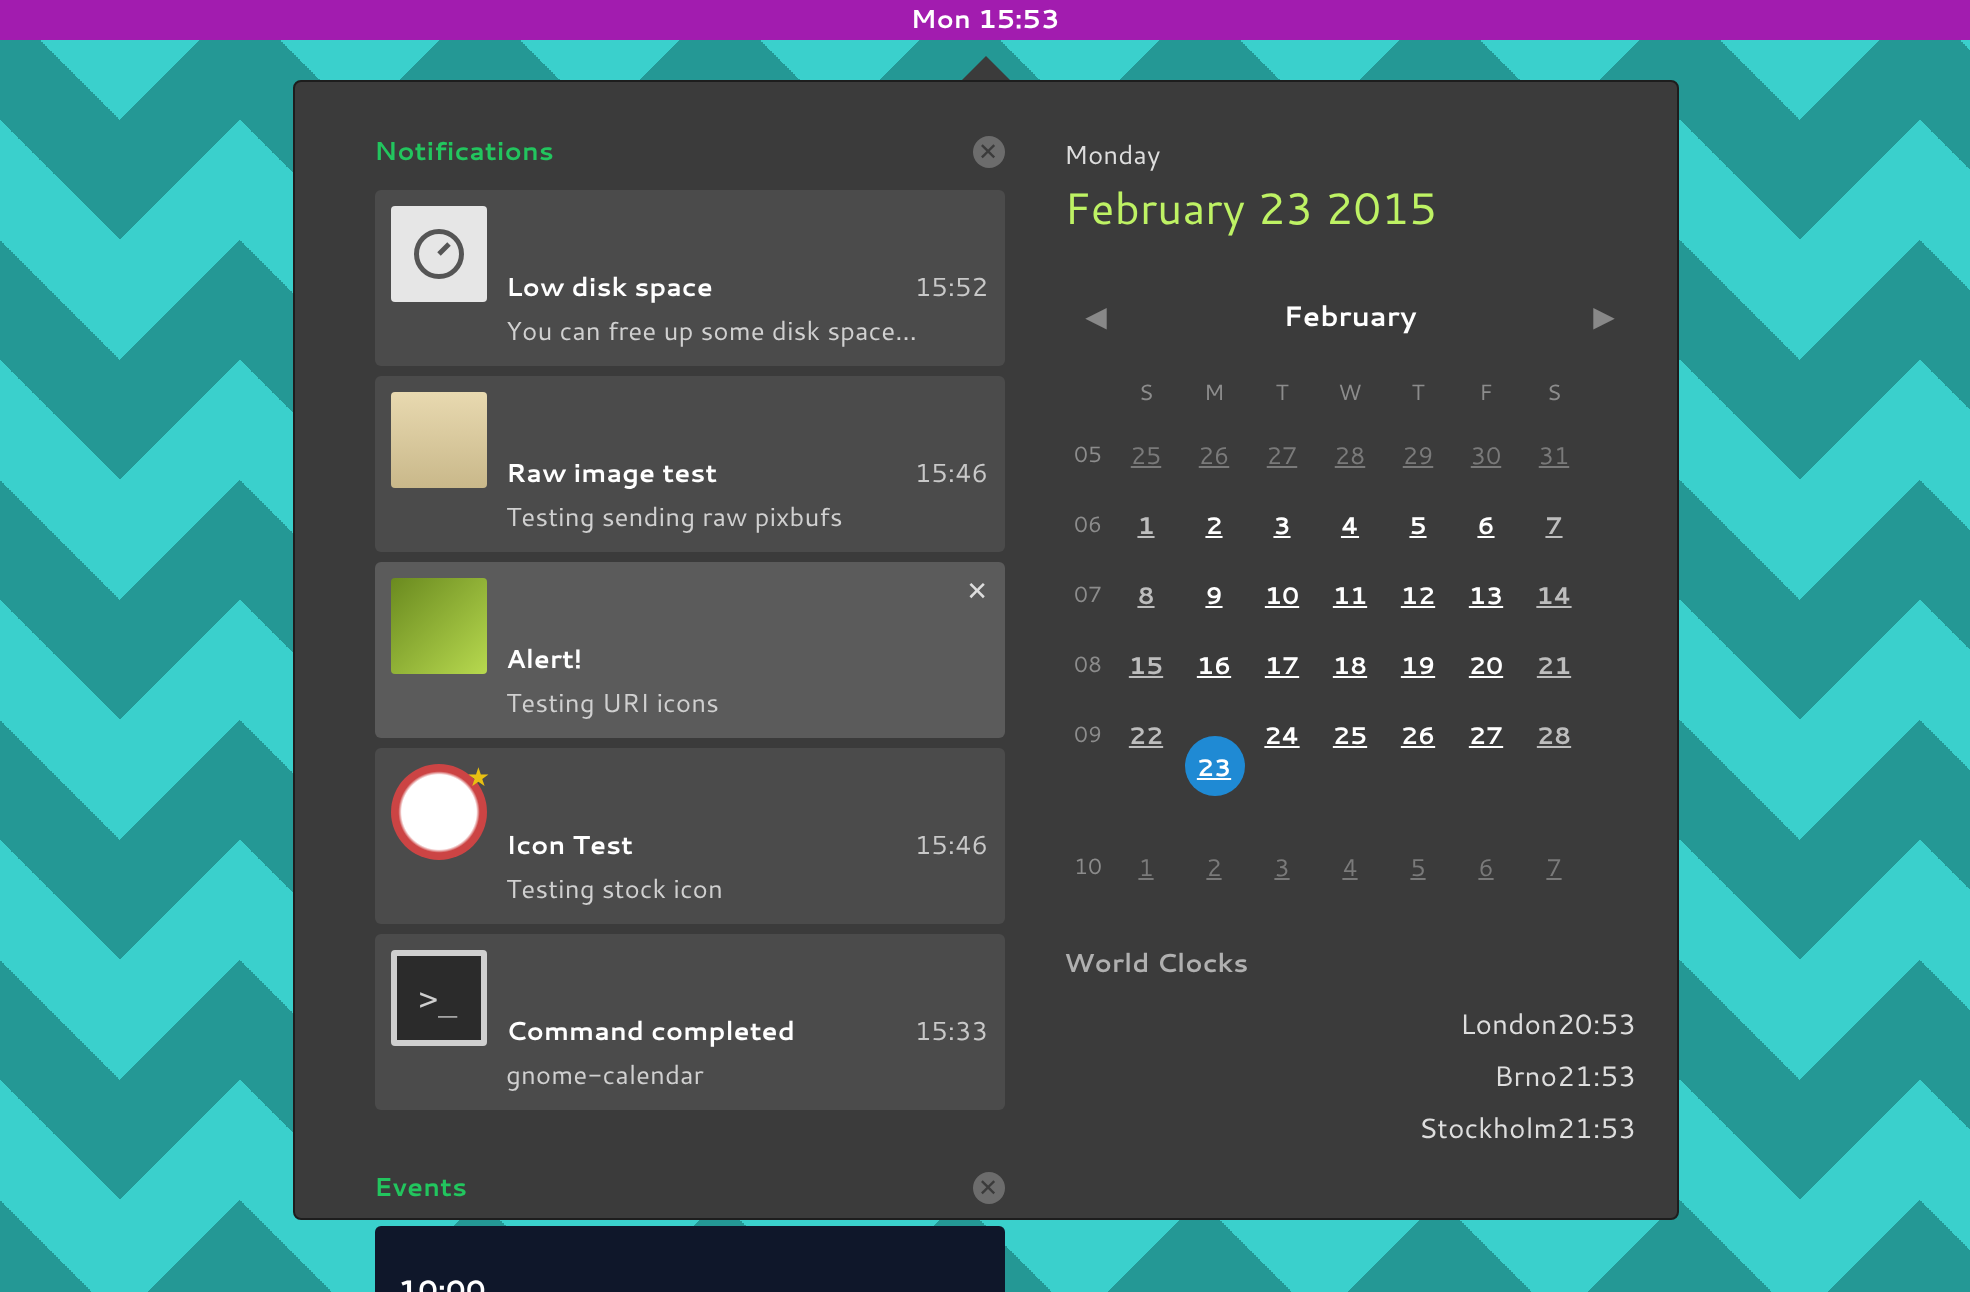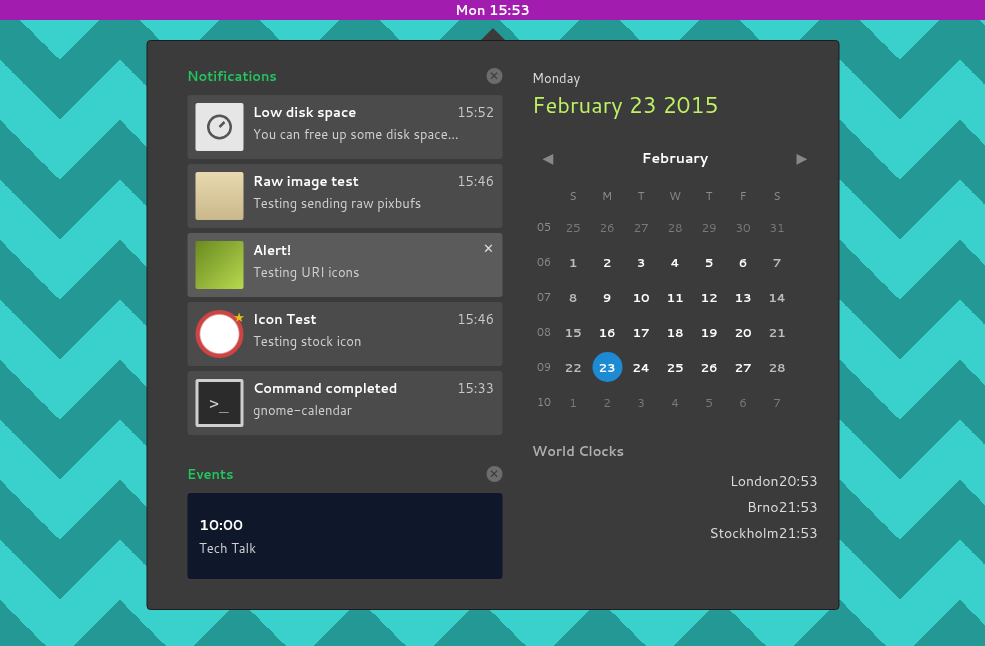--- a/index.html
+++ b/index.html
@@ -107,21 +107,21 @@
     width: 48px; height: 48px;
     border-radius: 2px;
     flex: none;
     display: flex; align-items: center; justify-content: center;
     font-size: 24px;
     background: #d9d9d9;
     color: #555;
   }
   .notif-body { margin-left: 10px; flex: 1; min-width: 0; }
   .notif-head { display: flex; justify-content: space-between; align-items: baseline; }
-  .notif-title { font-weight: bold; font-size: 13px; color: #fff; }
+  .notif-title { font-weight: bold; font-size: 13px; color: #fff; margin-top: 32px; }
   .notif-time { font-size: 13px; color: #c8c8c8; }
   .notif-desc {
     font-size: 13px;
     color: #d0d0d0;
     margin-top: 4px;
     white-space: nowrap;
     overflow: hidden;
     text-overflow: ellipsis;
   }
   .notif-close {
@@ -168,30 +168,31 @@
   }
   .cal-wk { color: #8c8c8c; text-align: center; padding: 9px 0; font-size: 11px; }
   .cal-dow { color: #8c8c8c; text-align: center; padding: 6px 0; font-size: 11px; }
   .cal-d {
     text-align: center;
     padding: 9px 0;
     color: #fff;
     font-weight: bold;
     cursor: pointer;
     border-radius: 16px;
+    text-decoration: underline;
   }
   .cal-d.other { color: #7a7a7a; font-weight: normal; }
   .cal-d.weekend { color: #bdbdbd; }
   .cal-d.today {
     background: #1f8ad4;
     color: #fff;
     width: 30px; height: 30px;
     padding: 0;
     display: flex; align-items: center; justify-content: center;
-    margin: 2px auto;
+    margin: 18px auto;
   }
   .world-clocks { margin-top: 22px; }
   .wc-title { font-size: 13px; font-weight: bold; color: #b0b0b0; margin-bottom: 8px; }
   .wc-row { display: flex; justify-content: flex-end; font-size: 14px; color: #ddd; padding: 3px 0; }
   
   .ic-disk   { background: #e6e6e6; }
   .ic-folder { background: linear-gradient(#e8d9b0,#c9b88a); }
   .ic-leaf   { background: linear-gradient(135deg,#6a8a1f,#b7d94f); }
   .ic-clock  { background: radial-gradient(circle at 50% 50%, #fff 55%, #c44 60%); border-radius: 50%; position: relative; }
   .ic-clock::after { content:"★"; position:absolute; top:-2px; right:-2px; color:#e8c012; font-size:13px; }

